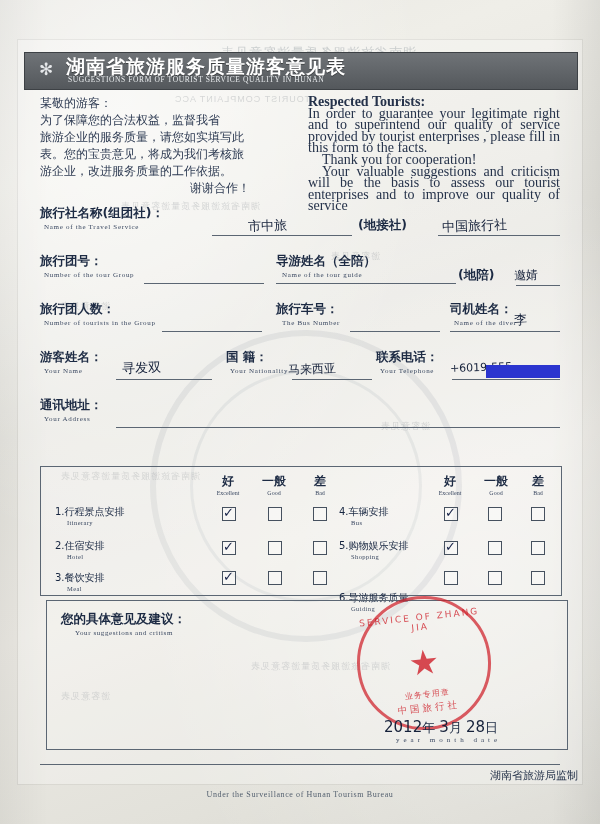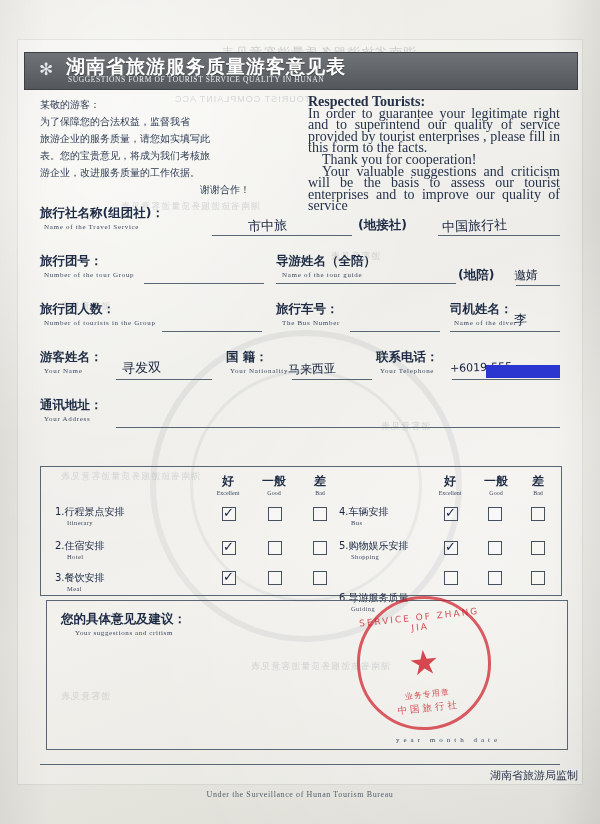--- a/index.html
+++ b/index.html
@@ -81,22 +81,22 @@
   .hdr-ghost{
     position:absolute;left:150px;top:42px;
   }
 
   
   .intro{
     position:absolute;left:40px;top:96px;width:520px;height:100px;
   }
   .intro-left{
     position:absolute;left:0;top:0;width:250px;
-    font-family:Liberation Sans, sans-serif;
-    color:#2d3a52;font-size:10px;line-height:17px;
+    font-family:Liberation Mono, monospace;
+    color:#2d3a52;font-size:12px;line-height:17px;
   }
   .intro-left .ln{white-space:nowrap;}
   .intro-left .sign{text-align:right;padding-right:40px;}
   .intro-right{
     position:absolute;left:268px;top:0;width:252px;
     font-family:"Liberation Serif", serif;
     color:#25324a;font-size:14px;line-height:11.6px;text-align:justify;
   }
 
   
@@ -393,18 +393,23 @@
     <div class="en">Your suggestions and critism</div>
   </div>
 
   <div class="stamp">
     <div class="arc-top">SERVICE OF ZHANG JIA</div>
     <div class="star">★</div>
     <div class="mid">业务专用章</div>
     <div class="arc-bot">中国旅行社</div>
   </div>
 
+  <div class="date-line">
+    <span class="hwd">2012</span><span>年</span>
+    <span class="hwd">3</span><span>月</span>
+    <span class="hwd">28</span><span>日</span>
+  </div>
   <div class="date-en">year      month        date</div>
 
   <div class="foot-rule"></div>
   <div class="foot-cn">湖南省旅游局监制</div>
   <div class="foot-en">Under the Surveillance of Hunan Tourism Bureau</div>
 </div>
 
 </body></html>

